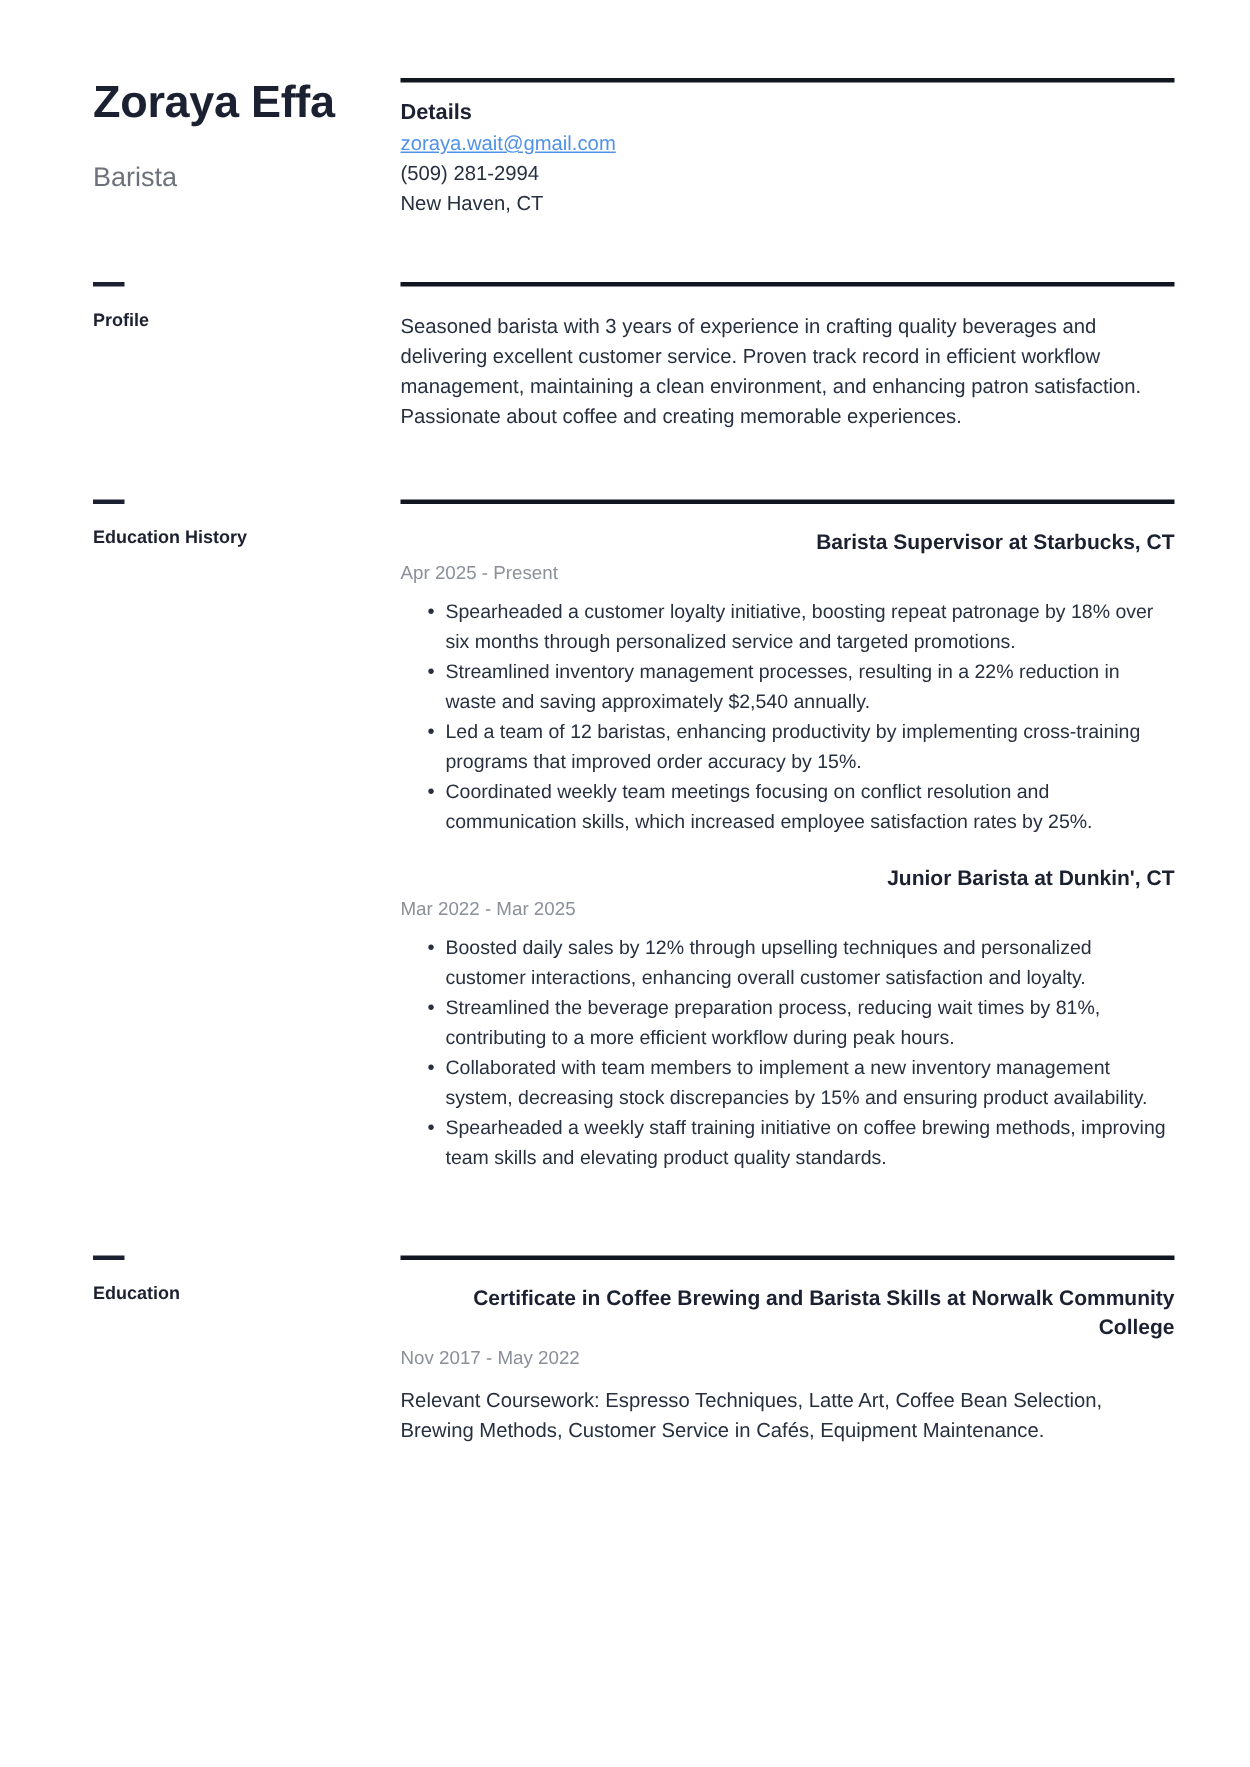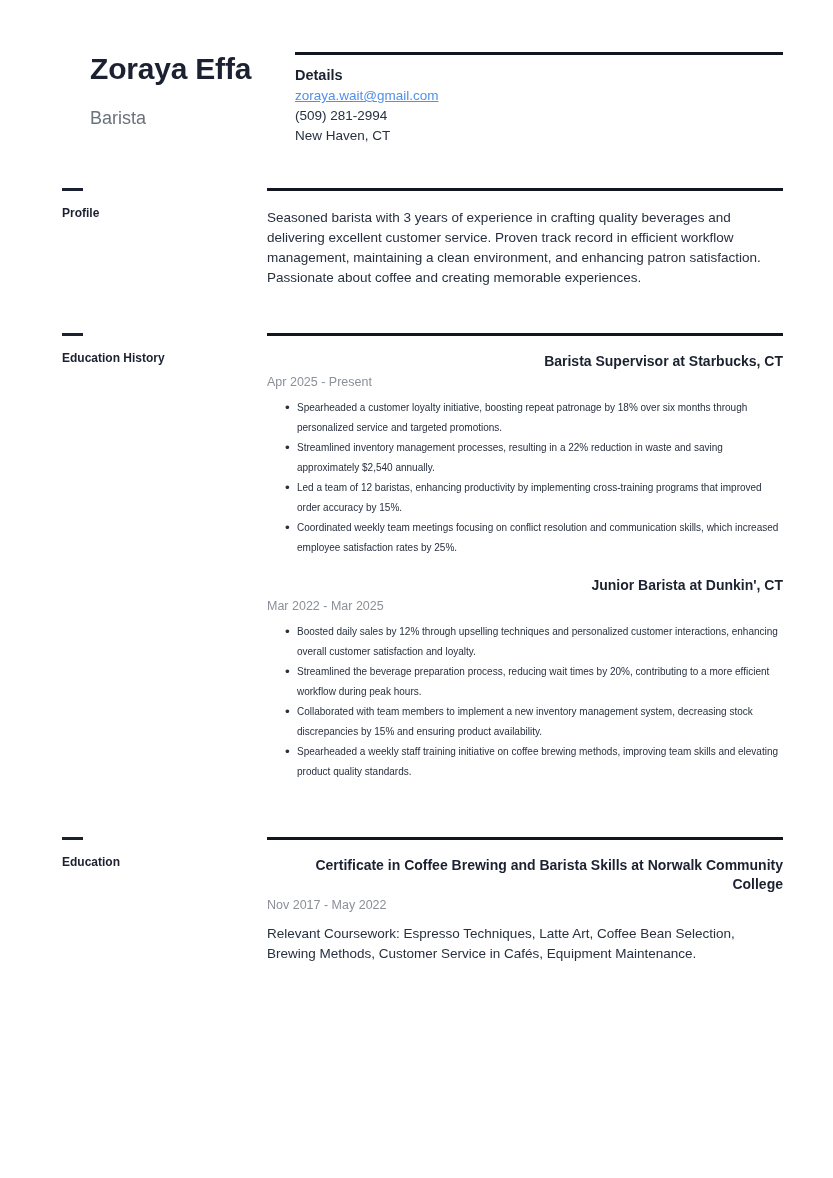--- a/index.html
+++ b/index.html
@@ -35,21 +35,20 @@
   }
   .col-right {
     flex: 1 1 auto;
     padding-right: 50px;
     box-sizing: border-box;
   }
 
   
   .header-row {
     padding-top: 52px;
-    padding-left: 28px;
   }
   .name {
     font-size: 30px;
     font-weight: 700;
     line-height: 1.12;
     letter-spacing: -0.2px;
     color: #1b2130;
     margin: 0;
   }
   .job-title {
@@ -129,21 +128,21 @@
     margin: 2px 0 0 0;
   }
   ul.bullets {
     list-style: none;
     margin: 7px 0 0 0;
     padding: 0;
   }
   ul.bullets > li {
     position: relative;
     padding-left: 30px;
-    font-size: 10px;
+    font-size: 13px;
     line-height: 20px;
     color: #27303f;
     margin: 0;
   }
   ul.bullets > li::before {
     content: "\2022";
     position: absolute;
     left: 18px;
     top: 0;
     color: #27303f;
@@ -211,21 +210,21 @@
             <li>Led a team of 12 baristas, enhancing productivity by implementing cross-training programs that improved order accuracy by 15%.</li>
             <li>Coordinated weekly team meetings focusing on conflict resolution and communication skills, which increased employee satisfaction rates by 25%.</li>
           </ul>
         </div>
 
         <div class="entry">
           <div class="entry-title">Junior Barista at Dunkin', CT</div>
           <div class="entry-date">Mar 2022 - Mar 2025</div>
           <ul class="bullets">
             <li>Boosted daily sales by 12% through upselling techniques and personalized customer interactions, enhancing overall customer satisfaction and loyalty.</li>
-            <li>Streamlined the beverage preparation process, reducing wait times by 20%, contributing to a more efficient workflow during peak hours.</li>
+            <li>Streamlined the beverage preparation process, reducing wait times by 81%, contributing to a more efficient workflow during peak hours.</li>
             <li>Collaborated with team members to implement a new inventory management system, decreasing stock discrepancies by 15% and ensuring product availability.</li>
             <li>Spearheaded a weekly staff training initiative on coffee brewing methods, improving team skills and elevating product quality standards.</li>
           </ul>
         </div>
       </div>
     </div>
   </div>
 
   <div class="row section-gap-education">
     <div class="col-left">

